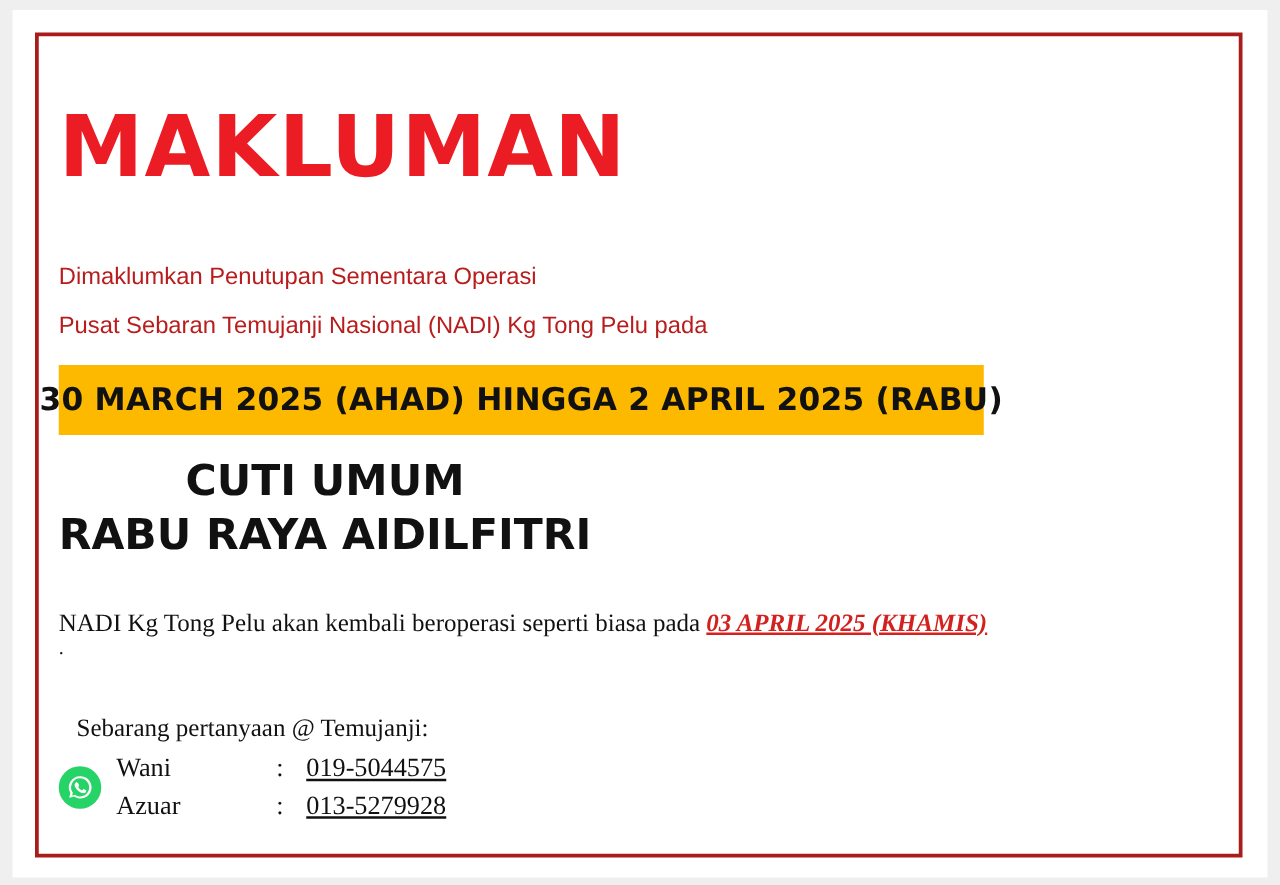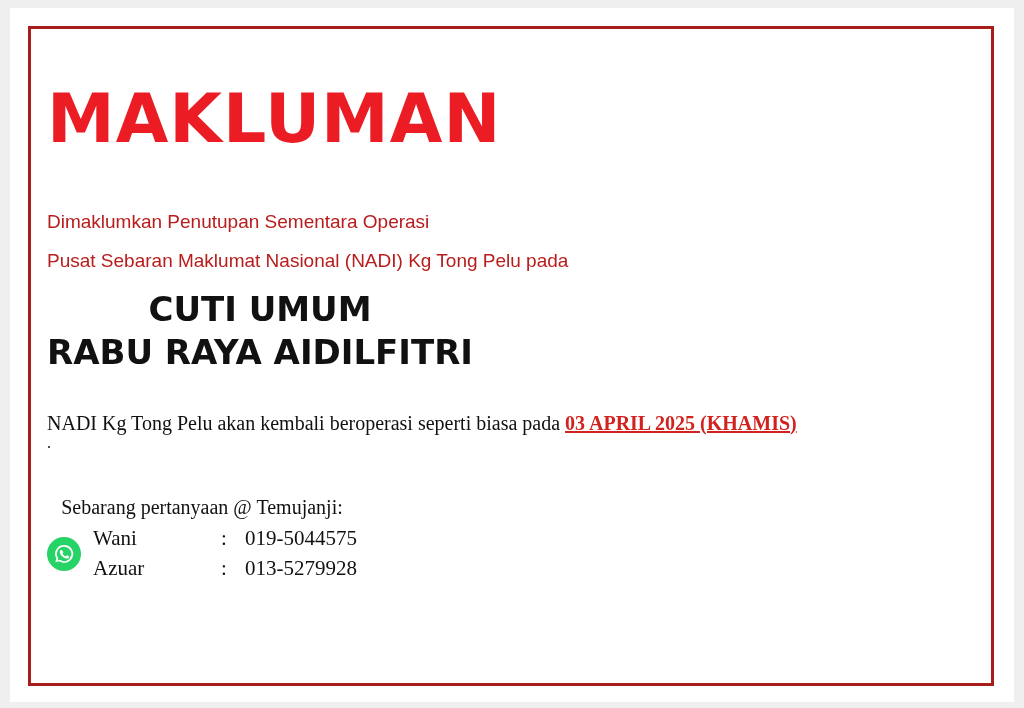--- a/index.html
+++ b/index.html
@@ -96,20 +96,21 @@
     font-size: 20px;
     color: #111111;
     text-align: center;
     margin-top: 36px;
     line-height: 1.2;
   }
   .reopen .redul {
     color: #d2221f;
     font-weight: bold;
     text-decoration: underline;
+    font-style: italic;
   }
   .dot-line {
     font-family: "Liberation Serif", serif;
     font-size: 16px;
     color: #111111;
     text-align: center;
     line-height: 0.8;
     margin-top: 2px;
   }
   .appointment {
@@ -165,20 +166,21 @@
   .contact-name {
     width: 128px;
     display: inline-block;
   }
   .contact-colon {
     width: 24px;
     display: inline-block;
   }
   .contact-number {
     display: inline-block;
+    text-decoration: underline;
   }
   .edge-left, .edge-right {
     position: absolute;
     top: 0;
     bottom: 0;
     width: 10px;
     background: #efefef;
   }
   .edge-left { left: 0; }
   .edge-right { right: 0; }
@@ -203,22 +205,25 @@
   <div class="edge-left"></div>
   <div class="edge-right"></div>
   <div class="edge-bottom"></div>
 
   <div class="outer-frame">
     <div class="inner-content">
 
       <div class="title">MAKLUMAN</div>
 
       <div class="subline first">Dimaklumkan Penutupan Sementara Operasi</div>
-      <div class="subline second">Pusat Sebaran Maklumat Nasional (NADI) Kg Tong Pelu pada</div>
-
+      <div class="subline second">Pusat Sebaran Temujanji Nasional (NADI) Kg Tong Pelu pada</div>
+
+      <div class="highlight-band">
+        <span>30 MARCH 2025 (AHAD) HINGGA 2 APRIL 2025 (RABU)</span>
+      </div>
 
       <div class="holiday">
         <div>CUTI UMUM</div>
         <div>RABU RAYA AIDILFITRI</div>
       </div>
 
       <div class="reopen">
         <span>NADI Kg Tong Pelu akan kembali beroperasi seperti biasa pada </span><span class="redul">03 APRIL 2025 (KHAMIS)</span>
       </div>
       <div class="dot-line">.</div>

